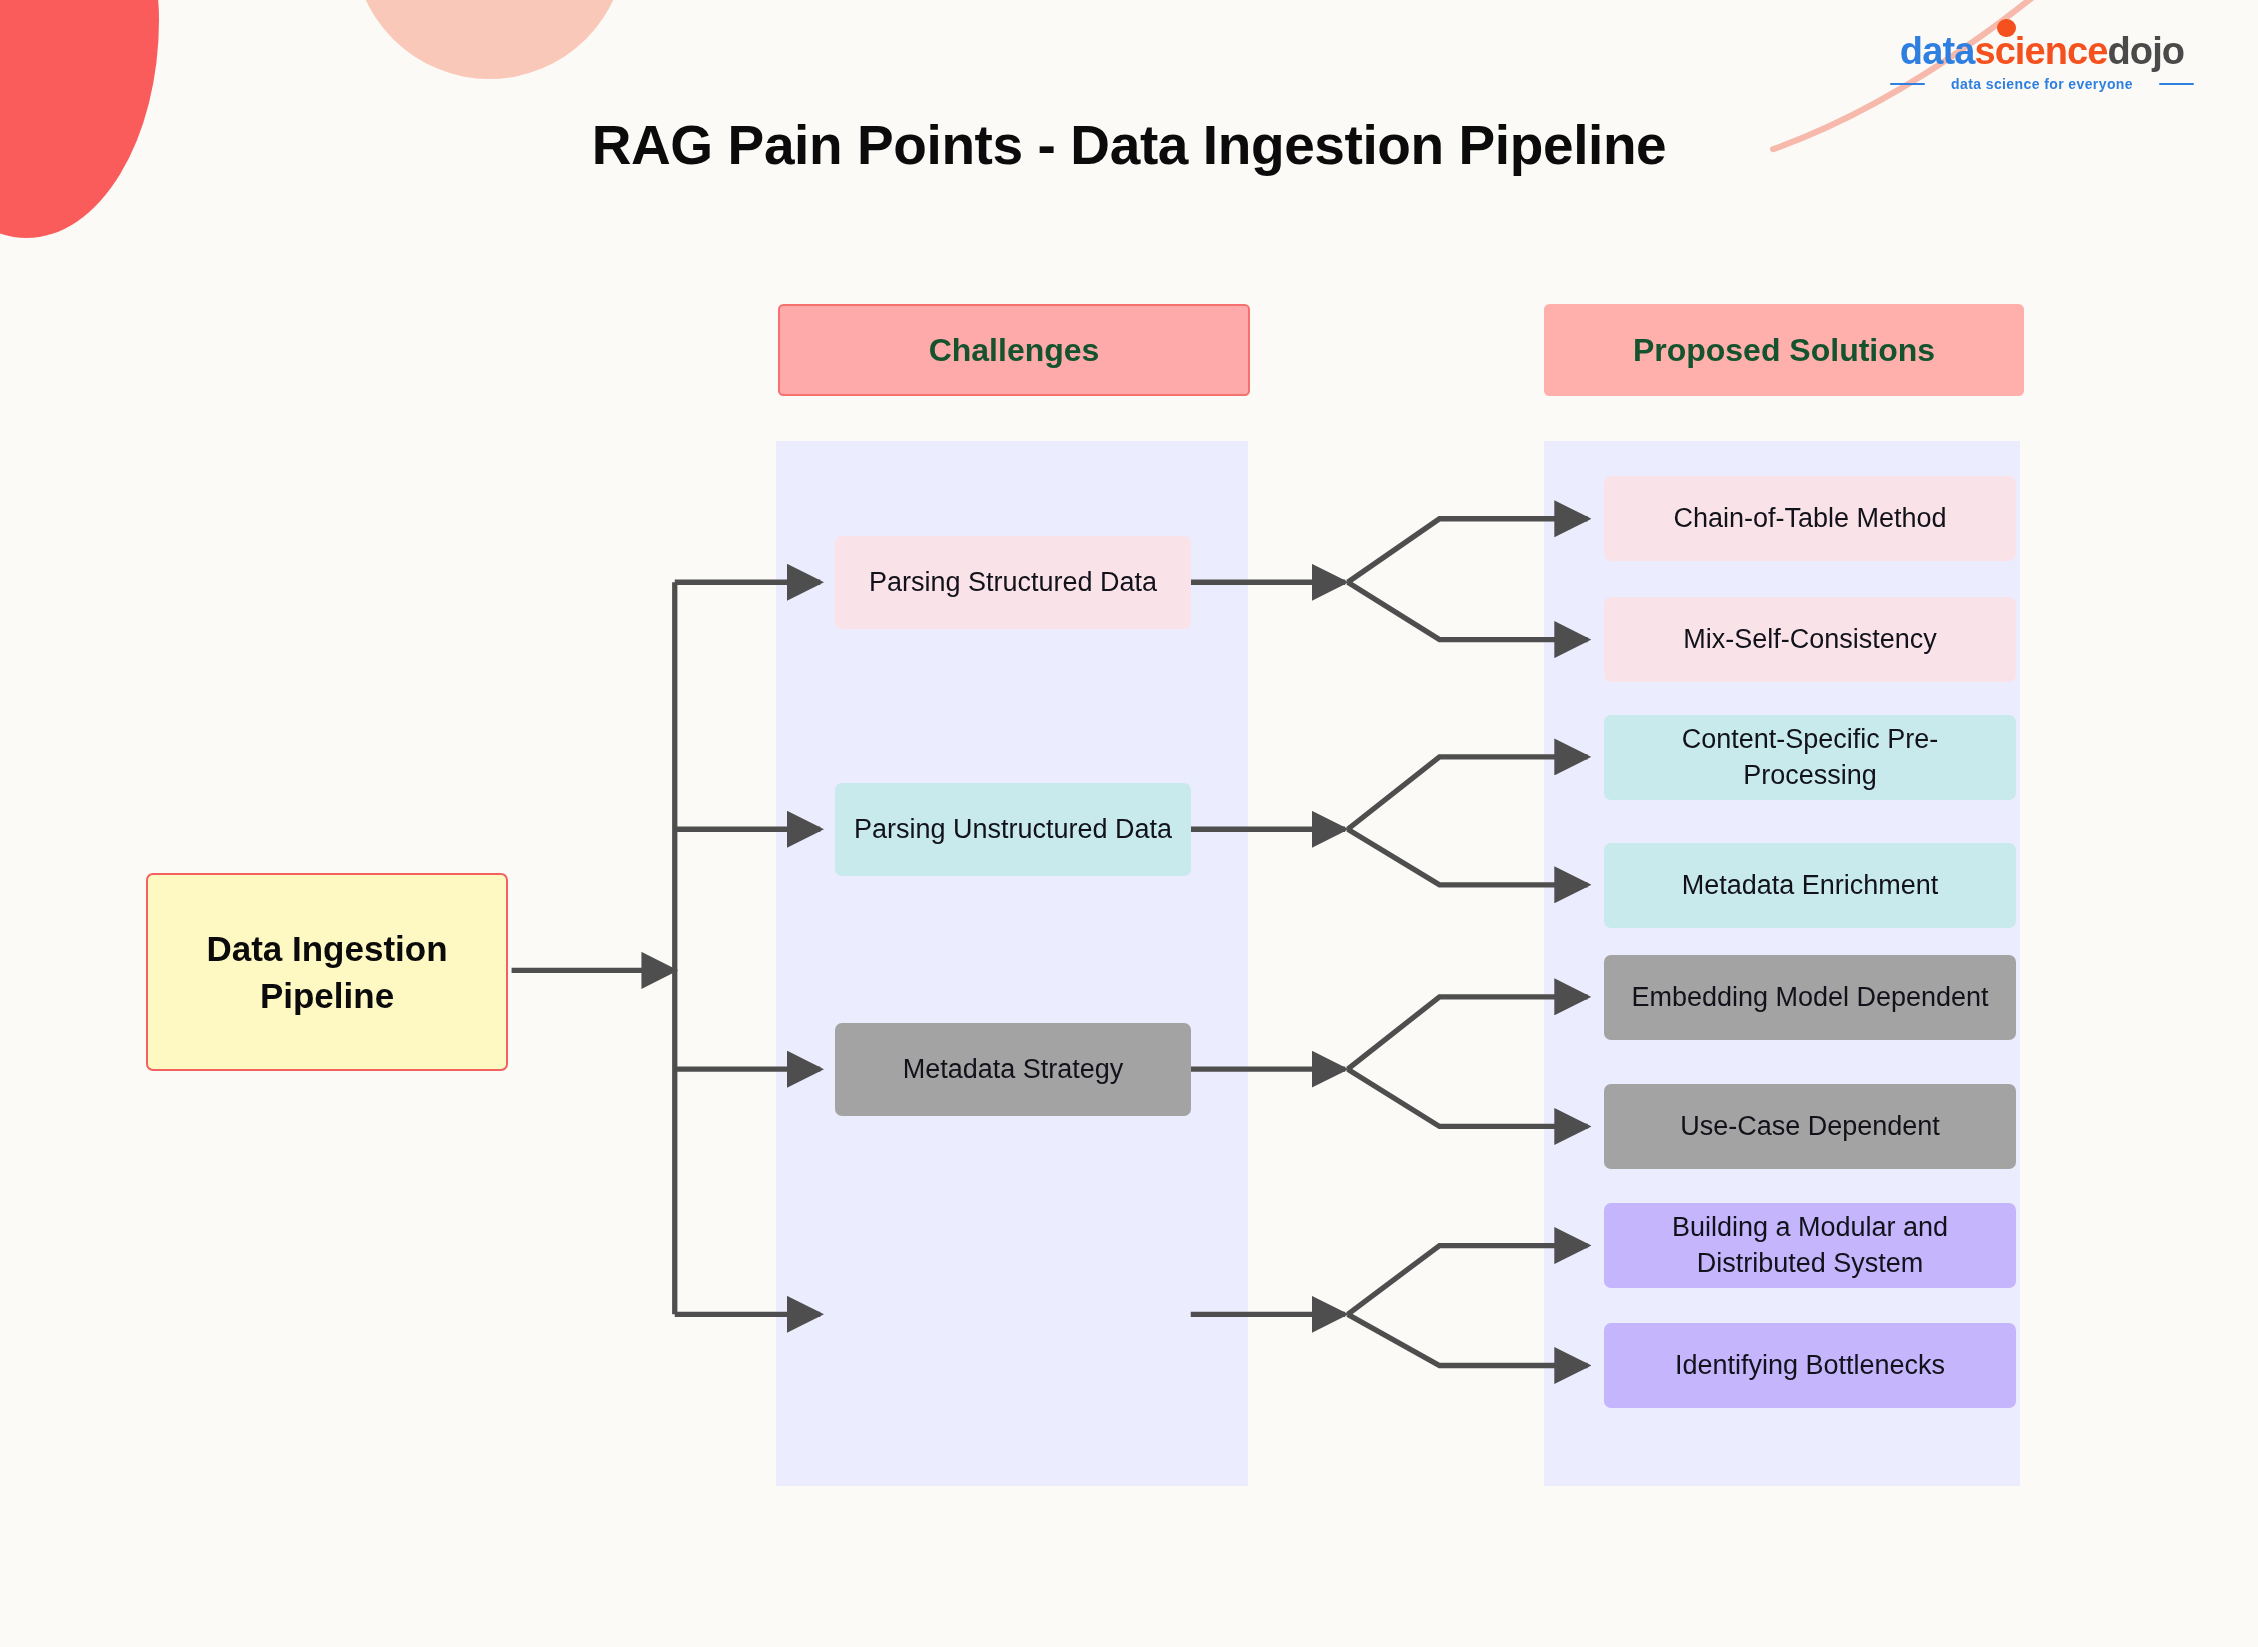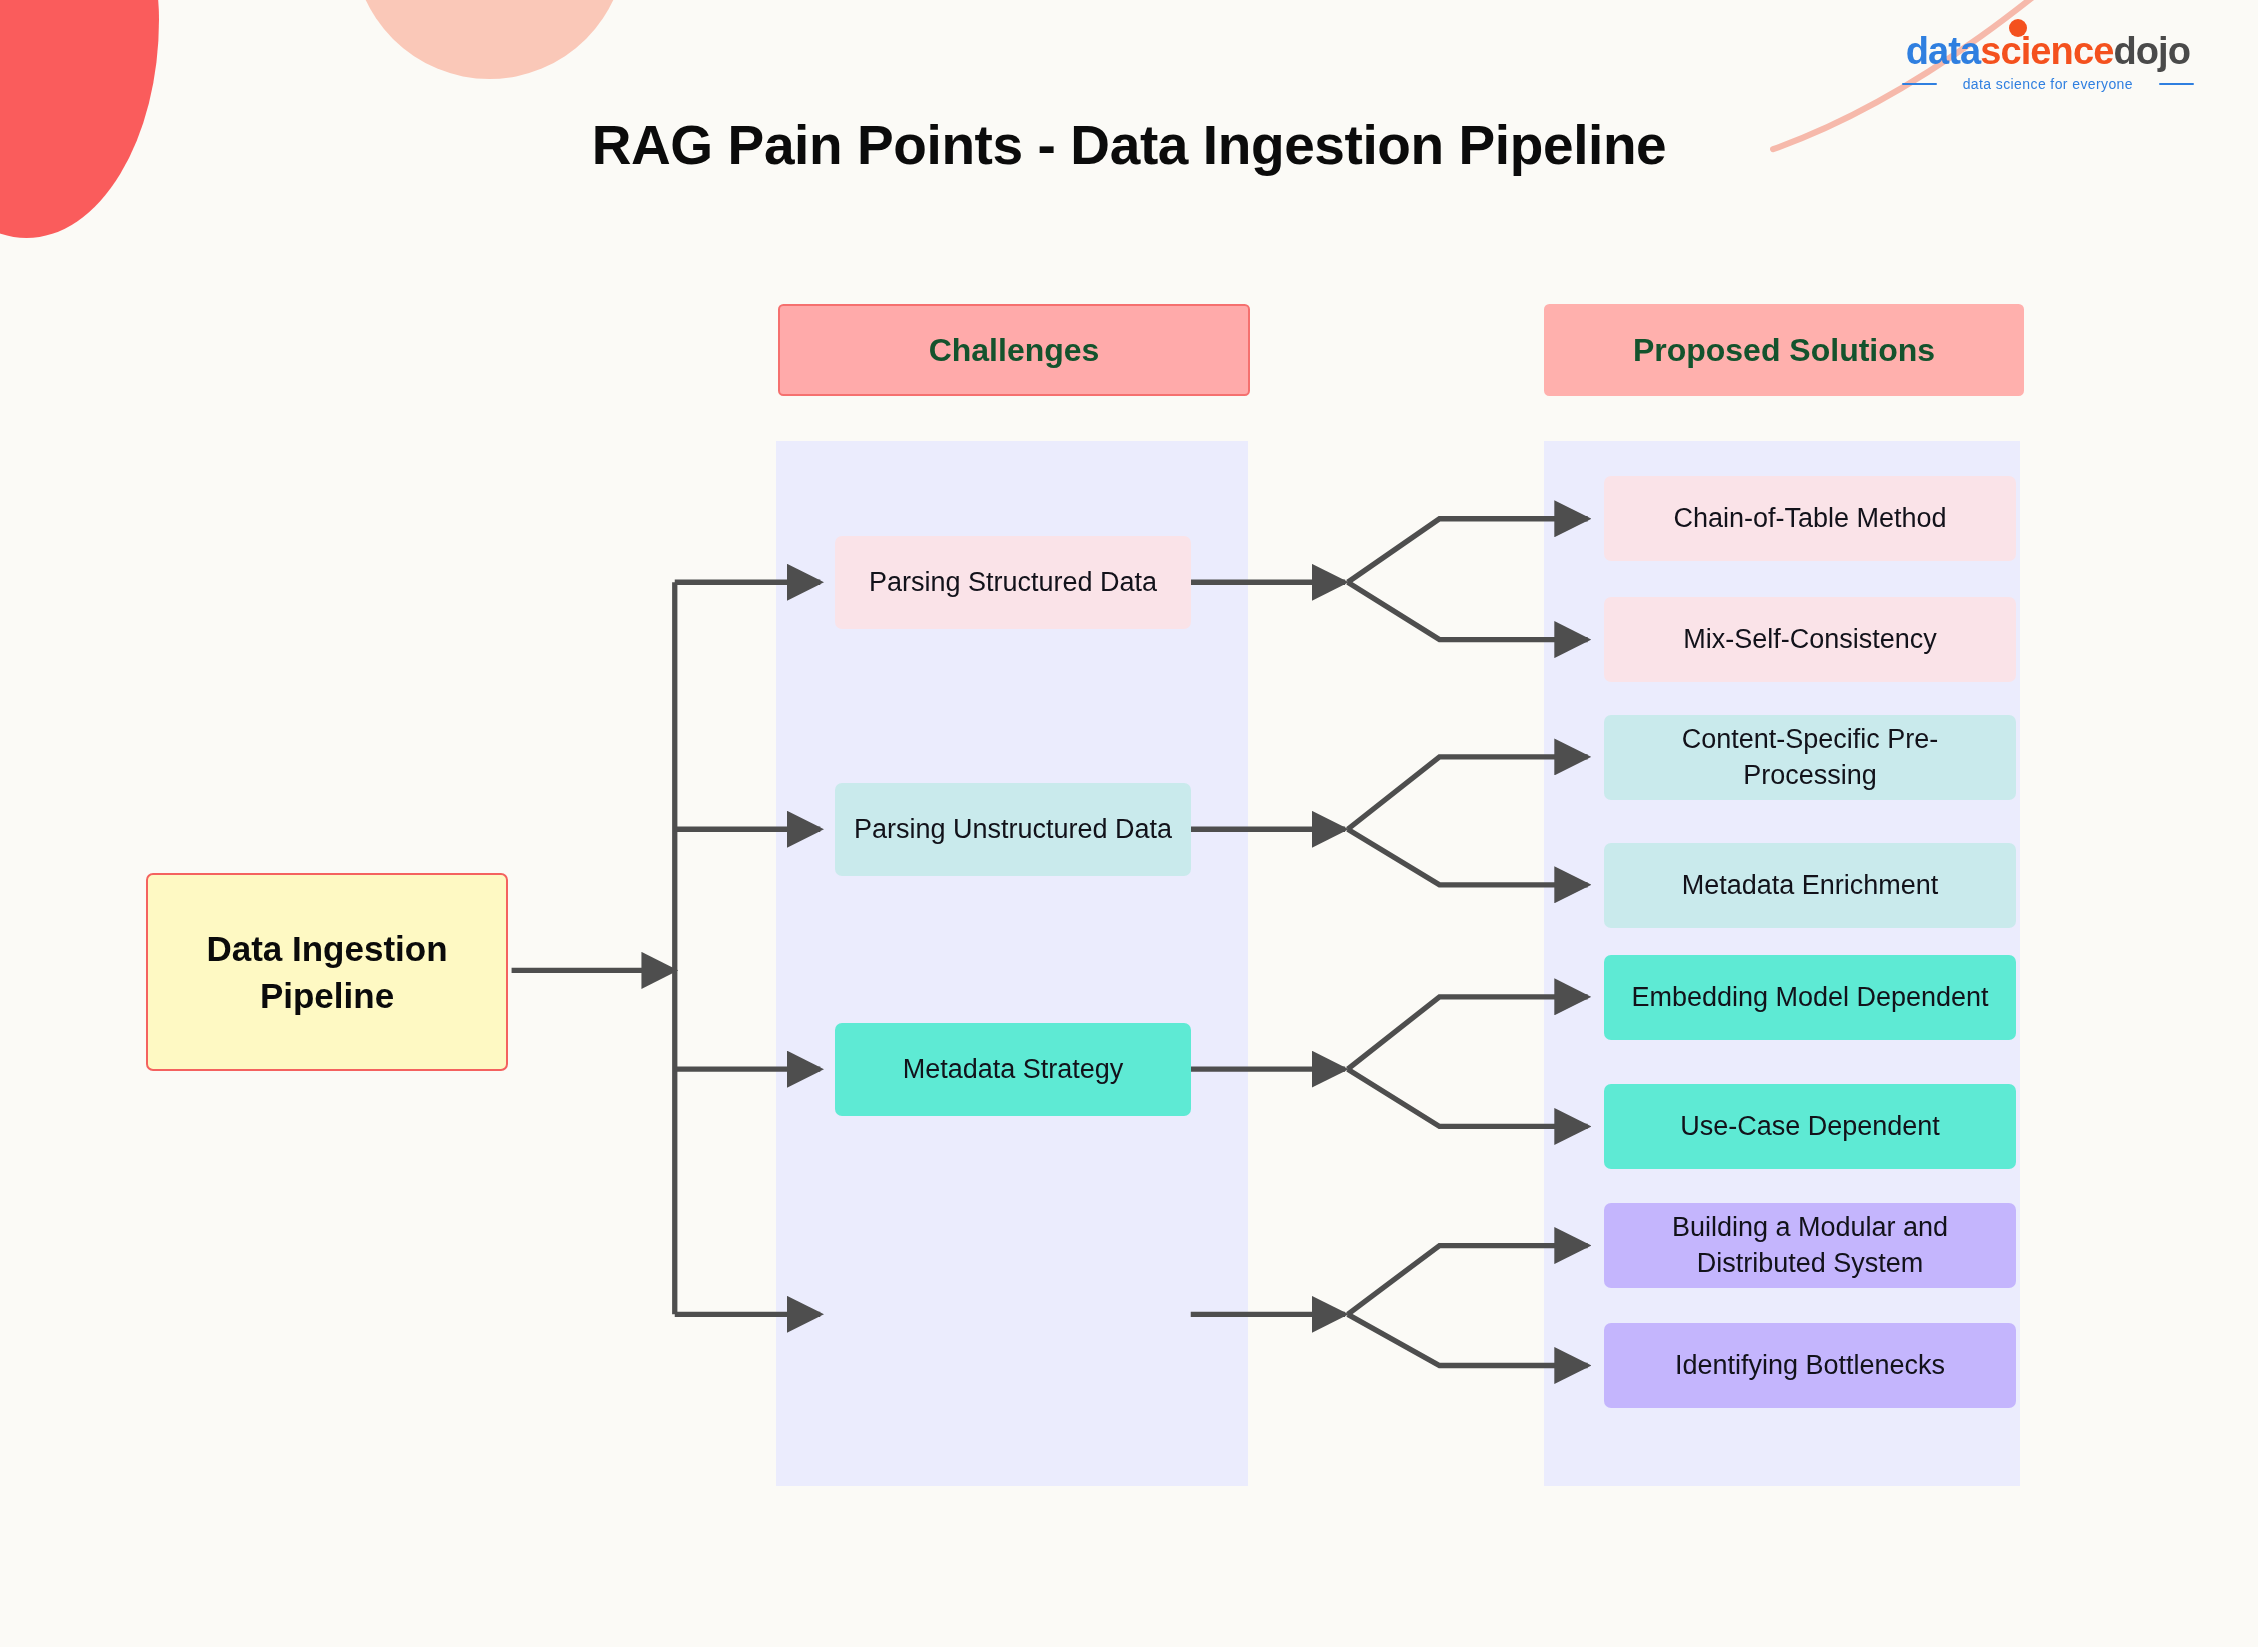--- a/index.html
+++ b/index.html
@@ -31,21 +31,21 @@
   #logo-word{font-size:38px;font-weight:bold;letter-spacing:-0.9px;line-height:1;position:relative;white-space:nowrap;}
   .lg-blue{color:#2f7fe0;}
   .lg-orange{color:#f4511e;}
   .lg-dark{color:#4a4a4a;}
   #logo-dot{
     position:absolute;left:107px;top:-13.2px;width:18.5px;height:18.5px;border-radius:50%;
     background:#f4511e;
   }
   #logo-tag{
     margin-top:6.2px;font-size:14px;color:#2f7fe0;letter-spacing:0.4px;
-    display:flex;align-items:center;justify-content:center;gap:26px;white-space:nowrap;
+    display:flex;align-items:center;justify-content:center;gap:26px;white-space:nowrap;font-weight:bold;
   }
   .tag-rule{display:block;width:35px;height:2.6px;background:#2f7fe0;border-radius:1.8px;}
 
   
   #page-title{
     position:absolute;left:0;right:0;top:113px;text-align:center;
     font-size:55px;font-weight:bold;color:#0b0b0b;letter-spacing:-0.4px;
   }
 
   
@@ -80,21 +80,21 @@
   .node{
     position:absolute;display:flex;align-items:center;justify-content:center;
     text-align:center;border-radius:7px;box-sizing:border-box;
     font-size:27px;color:#12121a;line-height:1.32;padding:5.3px 14px;
   }
   .challenge-node{left:835px;top:0;width:356px;height:93px;}
   .solution-node{left:1604px;top:0;width:412px;height:85px;}
 
   .fill-pink{background:#fae3e8;}
   .fill-cyan{background:#c9eaec;}
-  .fill-green{background:#5eead4;}
+  .fill-green{background:#a3a3a3;}
   .fill-peach{background:#c4b5fd;}
 
   
   #connectors{position:absolute;left:0;top:0;width:2258px;height:1647px;}
 </style>
 </head>
 <body>
 
 <div id="stage">
 

